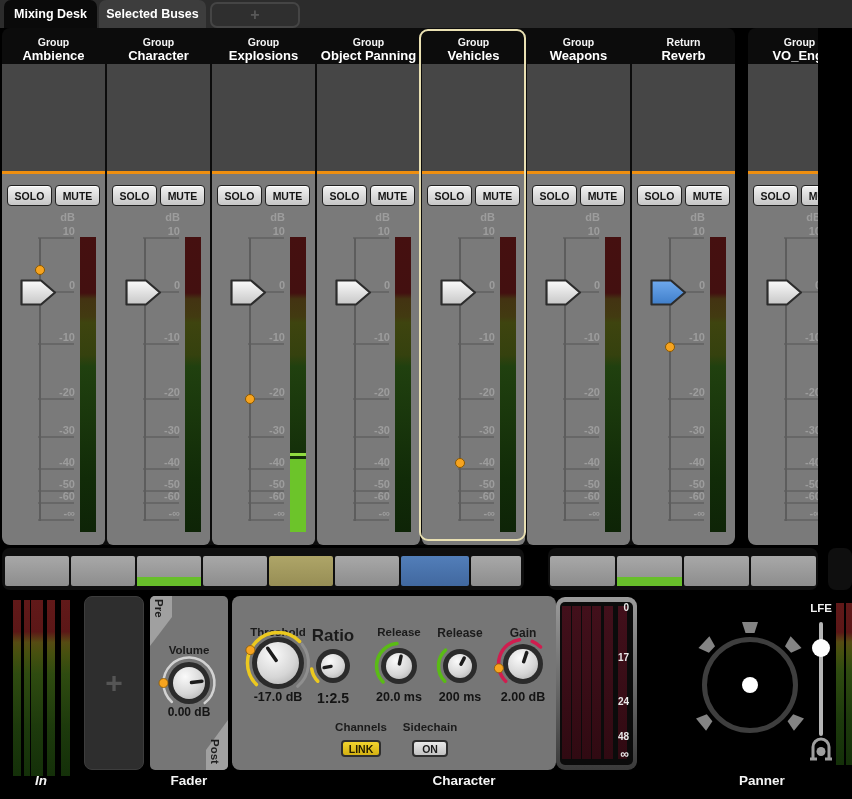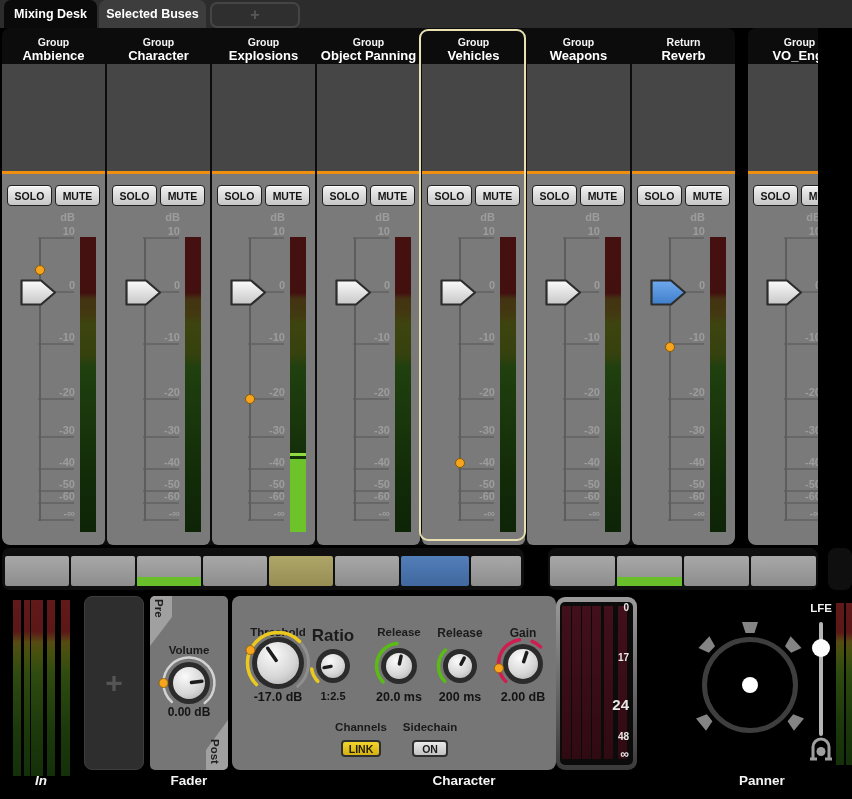--- a/index.html
+++ b/index.html
@@ -106,21 +106,21 @@
               <stop offset="0" stop-color="#fafafa"></stop>
               <stop offset="0.6" stop-color="#d6d6d6"></stop>
               <stop offset="1" stop-color="#ababab"></stop>
             </radialGradient>
           </defs>
           <path d="M 12.8 43.2 A 21.5 21.5 0 0 1 6.7 31.0" stroke="#ecc91f" stroke-width="3.5" fill="none" stroke-linecap="round"></path>
           <circle cx="28" cy="28" r="17" fill="#2b2b2b"></circle>
           <circle cx="28" cy="28" r="12" fill="url(#kg10)"></circle>
           <line x1="26.0" y1="28.4" x2="19.1" y2="29.6" stroke="#1c1c1c" stroke-width="3.5" stroke-linecap="round"></line>
         </svg></div>
-      <div style="position: absolute; left: 288px; top: 690px; width: 90px; text-align: center; font-weight: bold; font-size: 11px; color: rgb(20, 20, 20);">1:2.5</div>
+      <div style="position: absolute; left: 288px; top: 690px; width: 90px; text-align: center; font-weight: bold; font-size: 14px; color: rgb(20, 20, 20);">1:2.5</div>
       <div style="position: absolute; left: 354px; top: 626px; width: 90px; text-align: center; font-weight: bold; font-size: 11.5px; color: rgb(27, 27, 27);">Release</div>
       <div style="position: absolute; left: 370px; top: 637px; width: 58px; height: 58px;"><svg width="58" height="58" viewBox="0 0 58 58">
           <defs>
             <radialGradient id="kg11" cx="0.38" cy="0.3" r="0.9">
               <stop offset="0" stop-color="#fafafa"></stop>
               <stop offset="0.6" stop-color="#d6d6d6"></stop>
               <stop offset="1" stop-color="#ababab"></stop>
             </radialGradient>
           </defs>
           <path d="M 13.1 44.9 A 22.5 22.5 0 0 1 27.0 6.6" stroke="#5abb15" stroke-width="3.5" fill="none" stroke-linecap="round"></path>
@@ -175,21 +175,21 @@
   <div class="abs" style="left:556px;top:597px;width:81px;height:173px;border-radius:9px;background:linear-gradient(180deg,#9b9b9b,#3a3a3a);">
     <div class="abs" id="gr-inner" style="left:4px;top:5px;width:73px;height:163px;background:#0b0b0b;border-radius:5px;">
         <div style="position: absolute; left: 2px; top: 4px; width: 9px; height: 153px; background: linear-gradient(rgb(66, 16, 27), rgb(48, 10, 18));"></div>
         <div style="position: absolute; left: 12px; top: 4px; width: 9px; height: 153px; background: linear-gradient(rgb(66, 16, 27), rgb(48, 10, 18));"></div>
         <div style="position: absolute; left: 22px; top: 4px; width: 9px; height: 153px; background: linear-gradient(rgb(66, 16, 27), rgb(48, 10, 18));"></div>
         <div style="position: absolute; left: 32px; top: 4px; width: 9px; height: 153px; background: linear-gradient(rgb(66, 16, 27), rgb(48, 10, 18));"></div>
         <div style="position: absolute; left: 44px; top: 4px; width: 9px; height: 153px; background: linear-gradient(rgb(66, 16, 27), rgb(48, 10, 18));"></div>
         <div style="position: absolute; left: 58px; top: 4px; width: 9px; height: 153px; background: linear-gradient(rgb(66, 16, 27), rgb(48, 10, 18));"></div>
         <div style="position: absolute; left: 40px; top: 0px; width: 29px; text-align: right; font-weight: bold; font-size: 10px; color: rgb(232, 232, 232);">0</div>
         <div style="position: absolute; left: 40px; top: 50px; width: 29px; text-align: right; font-weight: bold; font-size: 10px; color: rgb(232, 232, 232);">17</div>
-        <div style="position: absolute; left: 40px; top: 94px; width: 29px; text-align: right; font-weight: bold; font-size: 15px; color: rgb(232, 232, 232);">24</div>
+        <div style="position: absolute; left: 40px; top: 94px; width: 29px; text-align: right; font-weight: bold; font-size: 10px; color: rgb(232, 232, 232);">24</div>
         <div style="position: absolute; left: 40px; top: 129px; width: 29px; text-align: right; font-weight: bold; font-size: 10px; color: rgb(232, 232, 232);">48</div>
         <div style="position: absolute; left: 40px; top: 145px; width: 29px; text-align: right; font-weight: bold; font-size: 12px; color: rgb(232, 232, 232);">∞</div>
       </div>
   </div>
 
   <svg class="abs" style="left:655px;top:597px;" width="190" height="175" viewBox="0 0 190 175">
     <circle cx="95" cy="88" r="45.5" fill="none" stroke="#3e3e3e" stroke-width="5"></circle>
     <g fill="#848484">
       <path d="M-8,-63 L8,-63 L4.5,-52 L-4.5,-52 Z" transform="translate(95,88)"></path>
       <path d="M-8,-63 L8,-63 L4.5,-52 L-4.5,-52 Z" transform="translate(95,88) rotate(47)"></path>

